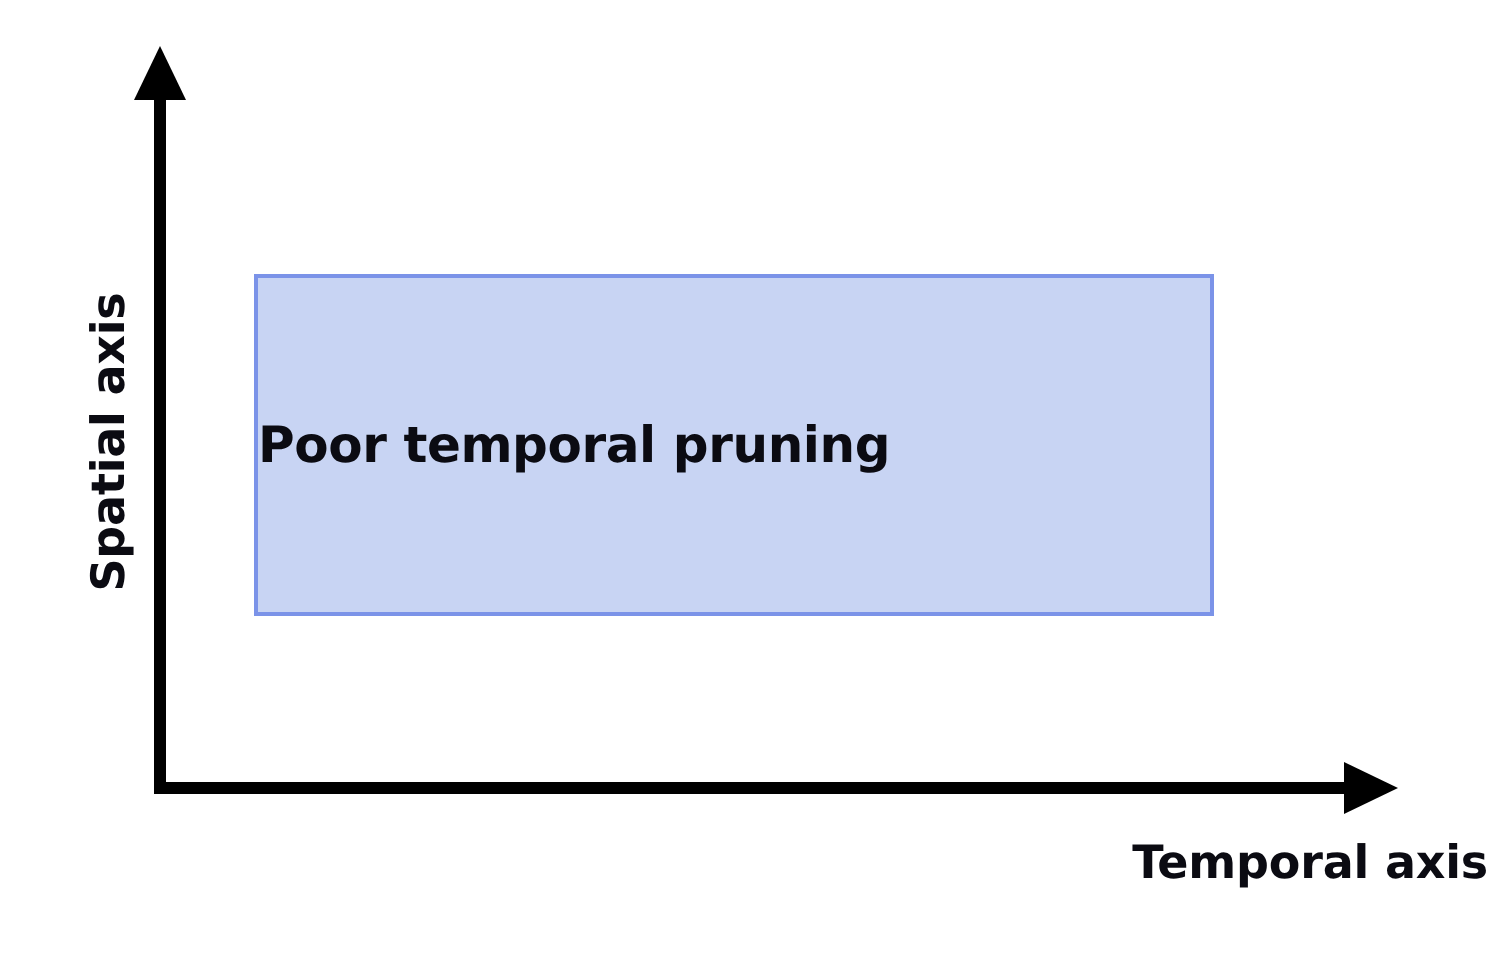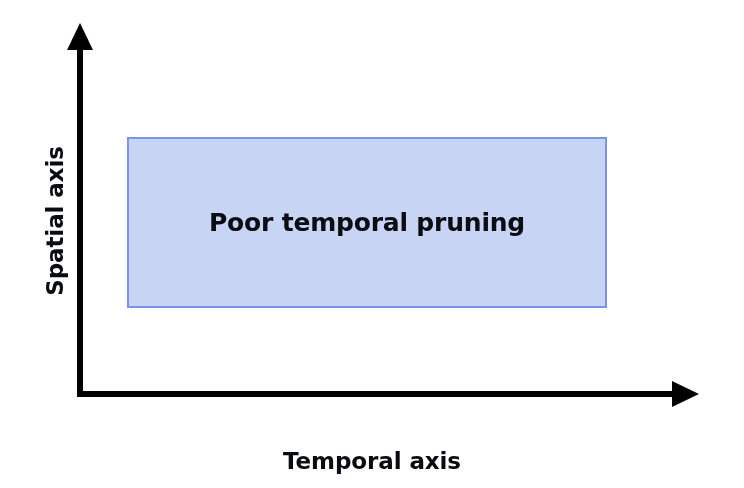--- a/index.html
+++ b/index.html
@@ -28,21 +28,21 @@
     position: absolute;
     left: 127px;
     top: 137px;
     width: 480px;
     height: 171px;
     background: #c8d4f3;
     border: 2px solid #7b93e8;
     box-sizing: border-box;
     display: flex;
     align-items: center;
-    justify-content: center;
+    justify-content: flex-start;
   }
   .region-label {
     font-family: "DejaVu Sans", sans-serif;
     font-size: 25px;
     font-weight: bold;
     color: #0b0b12;
     letter-spacing: -0.2px;
     white-space: nowrap;
     user-select: none;
   }
@@ -53,22 +53,21 @@
     font-weight: bold;
     color: #0b0b12;
     letter-spacing: -0.1px;
     white-space: nowrap;
     user-select: none;
   }
   #x-axis-label {
     left: 0;
     top: 419px;
     width: 744px;
-    text-align: center;
-    margin-top: 29px;
+    text-align: right;
   }
   #y-axis-label {
     left: -35px;
     top: 208px;
     width: 180px;
     text-align: center;
     transform: rotate(-90deg);
     transform-origin: 50% 50%;
   }
 </style>

